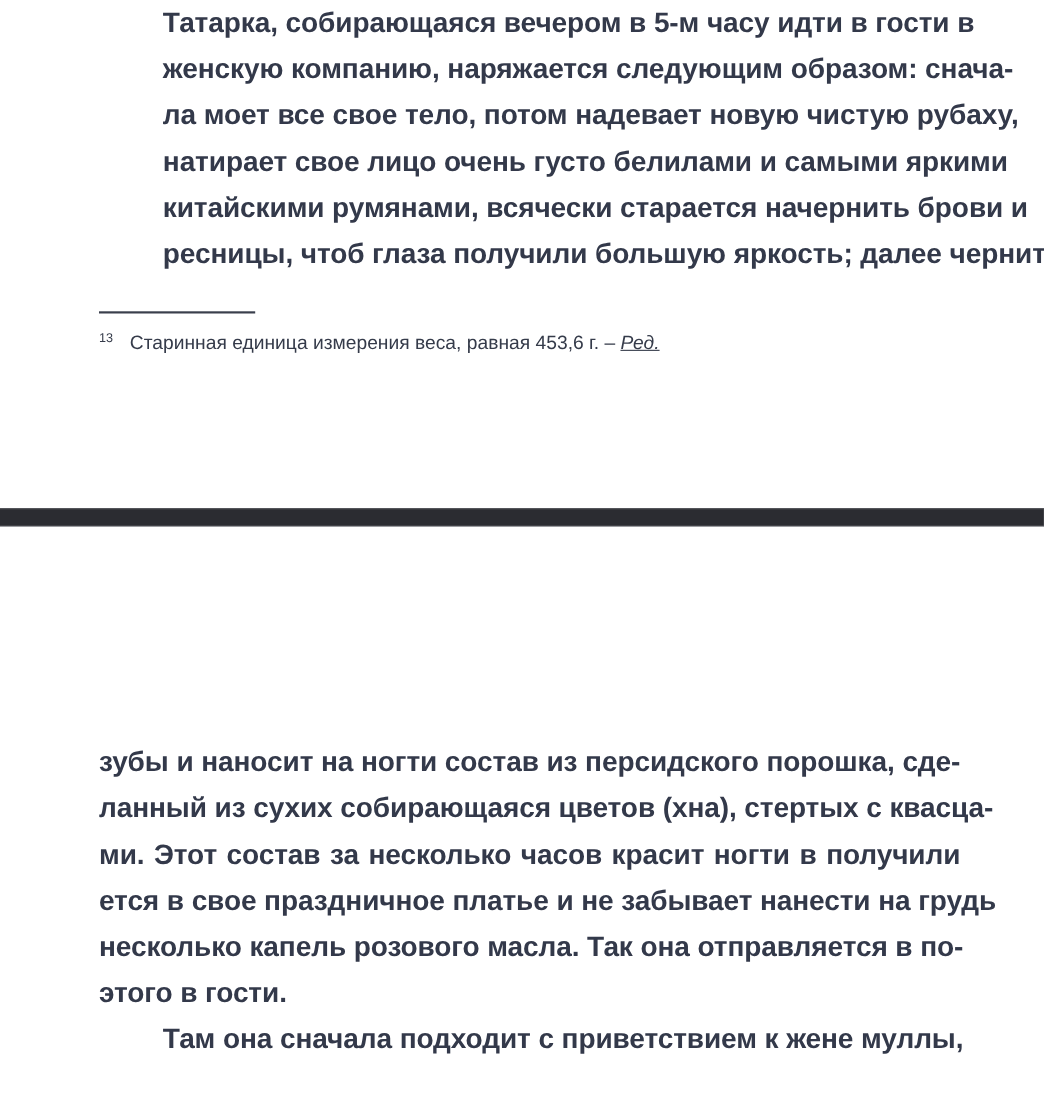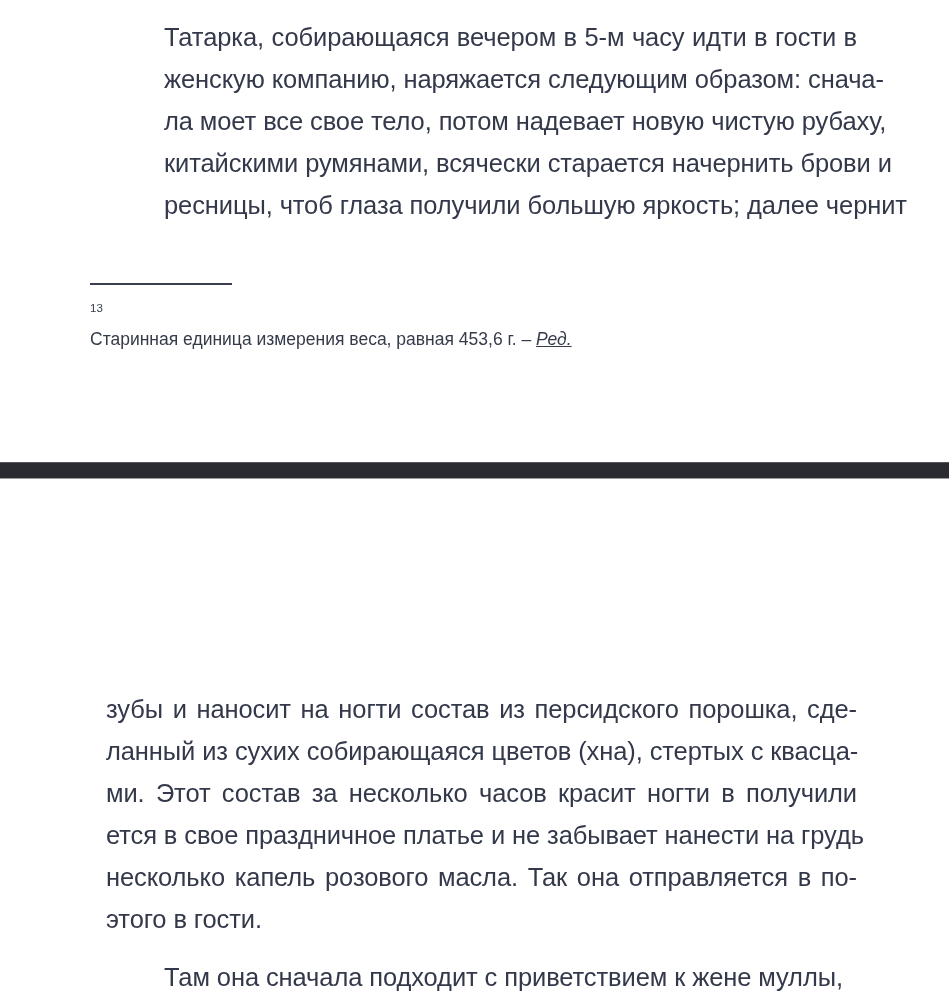--- a/index.html
+++ b/index.html
@@ -44,28 +44,28 @@
   }
 
   
   .text-column {
     position: absolute;
     left: 90px;
     width: 783px;
   }
 
   .para {
-    margin: 16px;
+    margin: 0;
     text-align: justify;
     text-justify: inter-word;
     color: #33394a;
     font-size: 25.5px;
     line-height: 42px;
     letter-spacing: -0.1px;
-    font-weight: 400;
+    font-weight: 700;
   }
   .para.indent { text-indent: 58px; }
 
   
   .para .j-line {
     display: block;
     text-align: justify;
     text-align-last: justify;
     white-space: nowrap;
   }
@@ -102,21 +102,20 @@
     height: 2px;
     background: #3a3f4c;
     margin: 0 0 14px 0;
   }
   .footnote-line {
     display: flex;
     align-items: flex-start;
     color: #353b4a;
     font-size: 17.5px;
     line-height: 24px;
-    flex-direction: column;
   }
   .footnote-marker {
     font-size: 11.5px;
     line-height: 16px;
     padding-top: 1px;
     width: 28px;
     flex: 0 0 28px;
   }
   .footnote-text { flex: 1 1 auto; white-space: nowrap; }
   .footnote-text .ital { font-style: italic; text-decoration: underline; }
@@ -129,20 +128,21 @@
   <div class="sheet sheet-top">
 
     <div class="text-column" style="top:0px;">
 
       <div class="clipped-line-stub">р</div>
 
       <p class="para indent">
         <span class="j-line">Татарка, собирающаяся вечером в 5-м часу идти в гости в</span>
         <span class="j-line">женскую компанию, наряжается следующим образом: снача-</span>
         <span class="j-line">ла моет все свое тело, потом надевает новую чистую рубаху,</span>
+        <span class="j-line">натирает свое лицо очень густо белилами и самыми яркими</span>
         <span class="j-line">китайскими румянами, всячески старается начернить брови и</span>
         <span class="j-line">ресницы, чтоб глаза получили большую яркость; далее чернит</span>
       </p>
     </div>
 
     <div class="footnote-block">
       <div class="footnote-rule"></div>
       <div class="footnote-line">
         <sup class="footnote-marker">13</sup>
         <span class="footnote-text"><span>Старинная единица измерения веса, равная 453,6 г. – </span><span class="ital">Ред.</span></span>

